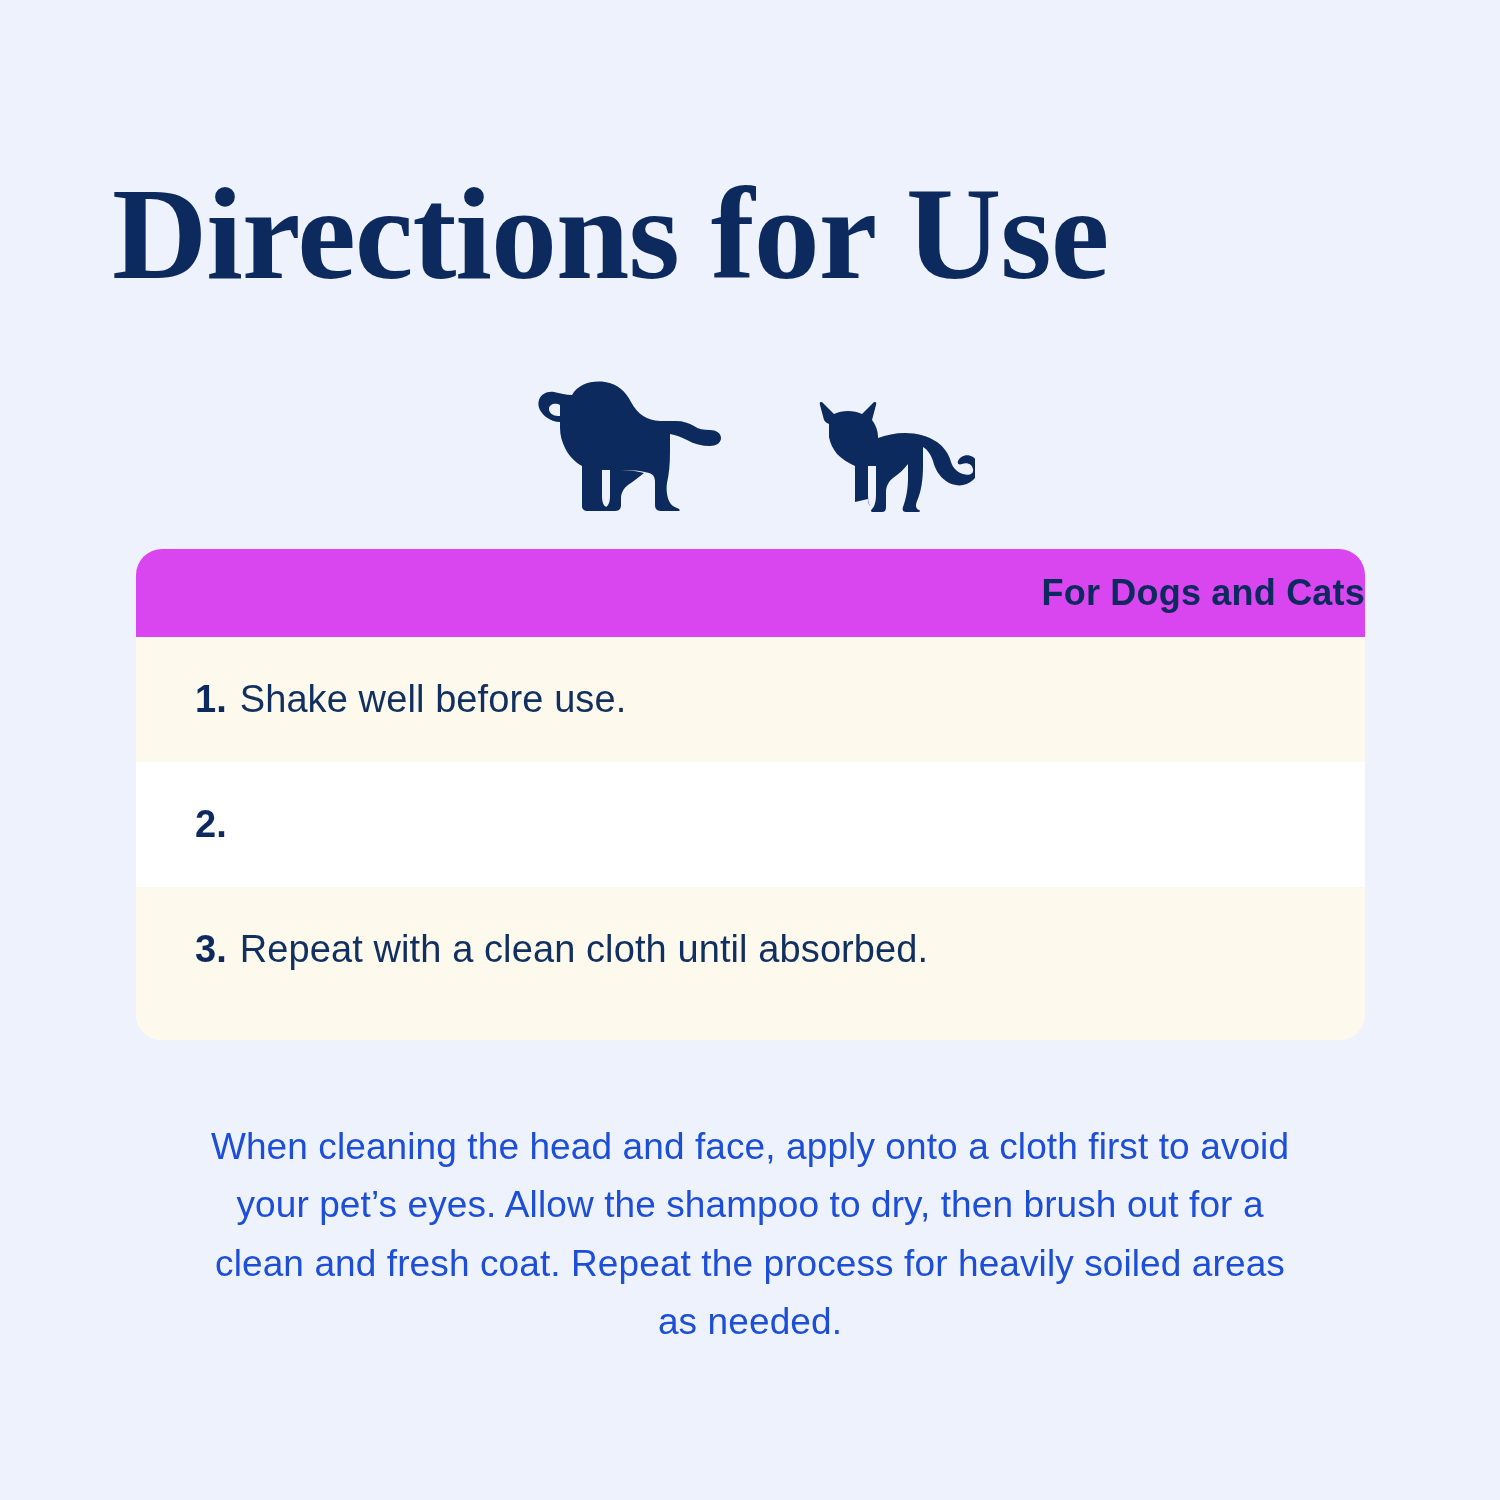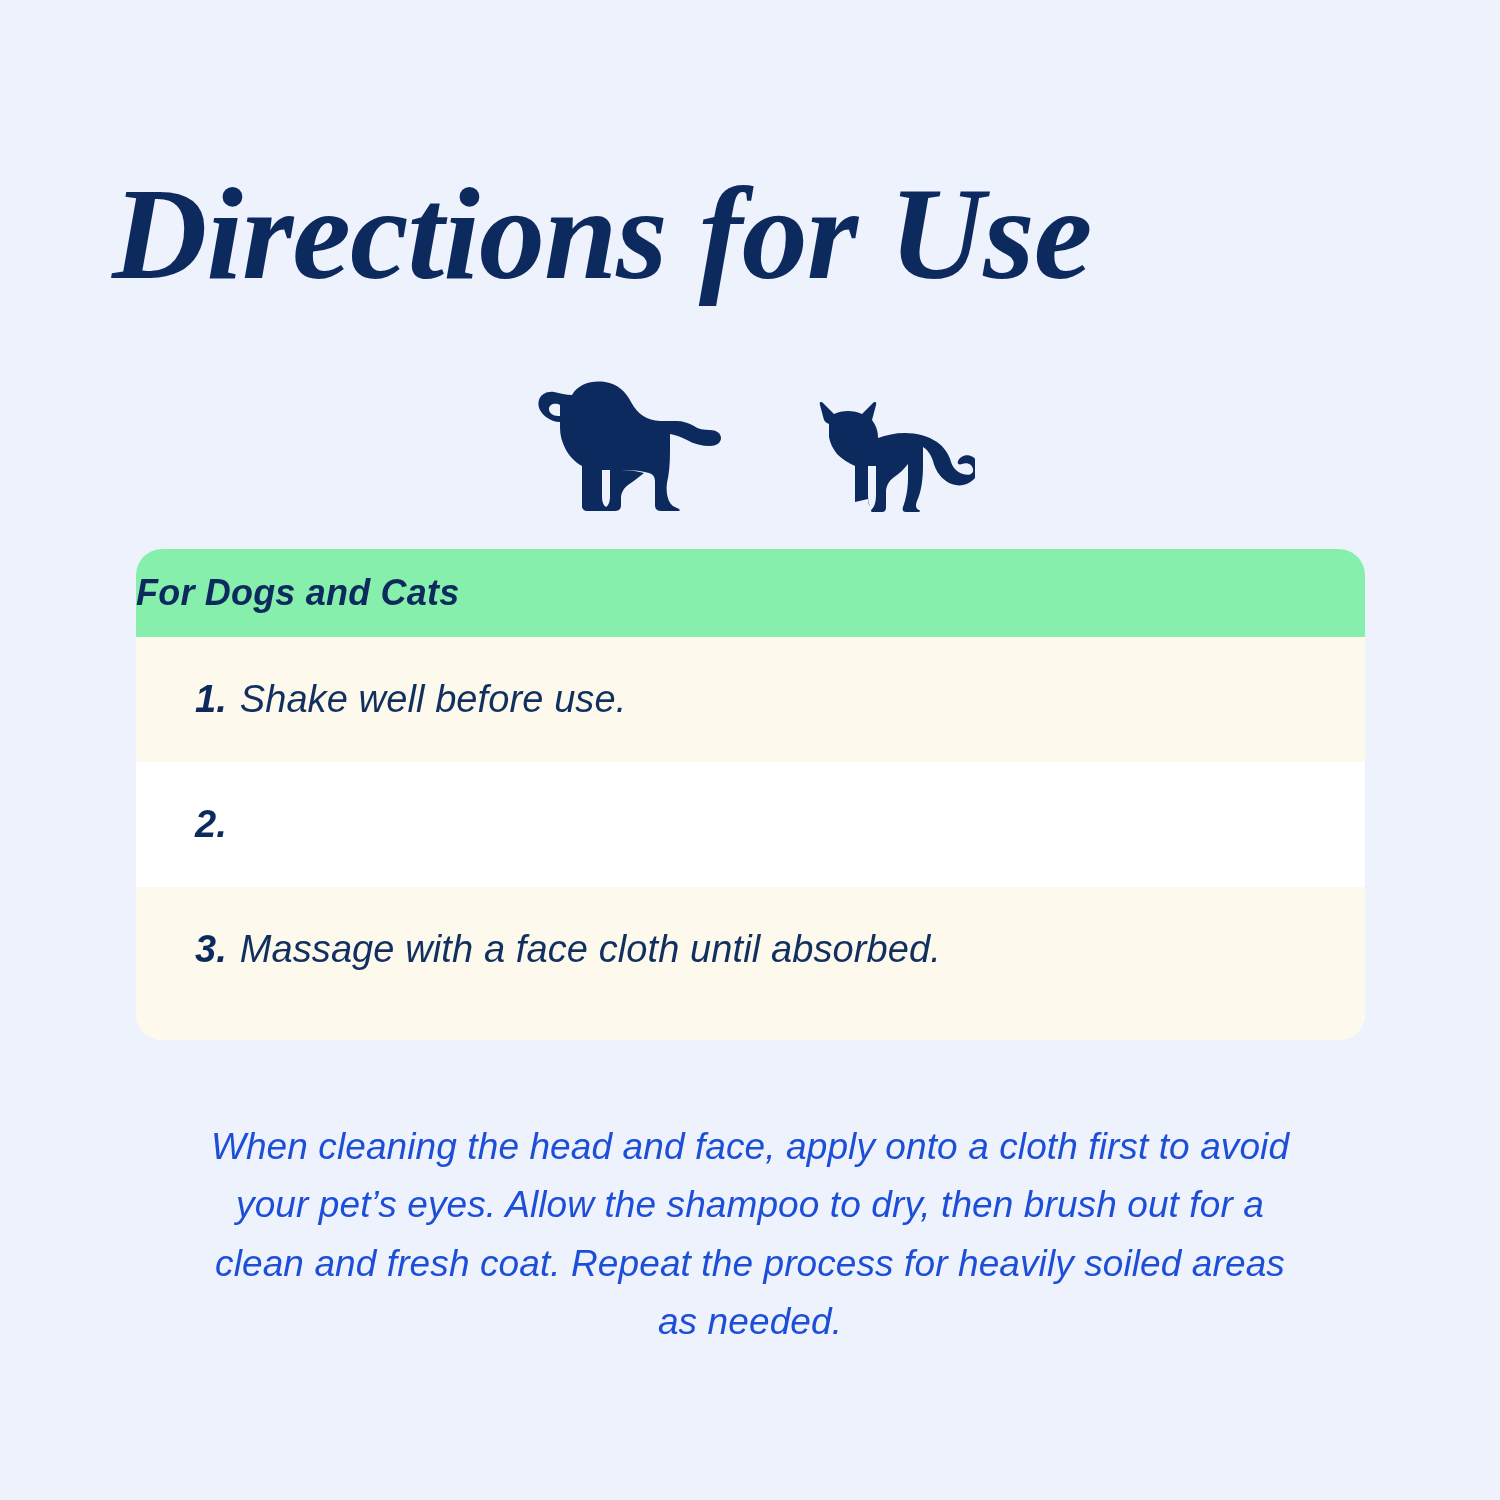--- a/index.html
+++ b/index.html
@@ -13,21 +13,20 @@
     background: #eef2fc;
     font-family: "Liberation Sans", sans-serif;
     overflow: hidden;
   }
 
   .page {
     position: relative;
     width: 1500px;
     height: 1500px;
     box-sizing: border-box;
-    font-style: italic;
   }
 
   
   .title {
     position: absolute;
     left: 112px;
     top: 168px;
     font-family: "Liberation Serif", "DejaVu Serif", serif;
     font-weight: 700;
     font-size: 132px;
@@ -55,25 +54,25 @@
     position: absolute;
     left: 136px;
     top: 549px;
     width: 1229px;
     border-radius: 26px;
     overflow: hidden;
     background: #ffffff;
   }
 
   .card-header {
-    background: #86efac;
+    background: #d946ef;
     height: 88px;
     display: flex;
     align-items: center;
-    justify-content: flex-start;
+    justify-content: flex-end;
   }
   .card-header-label {
     font-family: "Liberation Sans", sans-serif;
     font-weight: 700;
     font-size: 36px;
     letter-spacing: 0.2px;
     color: #0d2a5e;
   }
 
   .step-row {
@@ -258,21 +257,21 @@
       <span class="step-num">1.</span>
       <span class="step-text">Shake well before use.</span>
     </div>
 
     <div class="step-row base">
       <span class="step-num">2.</span>
     </div>
 
     <div class="step-row alt">
       <span class="step-num">3.</span>
-      <span class="step-text">Massage with a face cloth until absorbed.</span>
+      <span class="step-text">Repeat with a clean cloth until absorbed.</span>
     </div>
 
     <div class="card-foot"></div>
   </div>
 
   <div class="note">When cleaning the head and face, apply onto a cloth first to avoid your pet’s eyes. Allow the shampoo to dry, then brush out for a clean and fresh coat. Repeat the process for heavily soiled areas as needed.</div>
 
 </div>
 
 </body></html>

